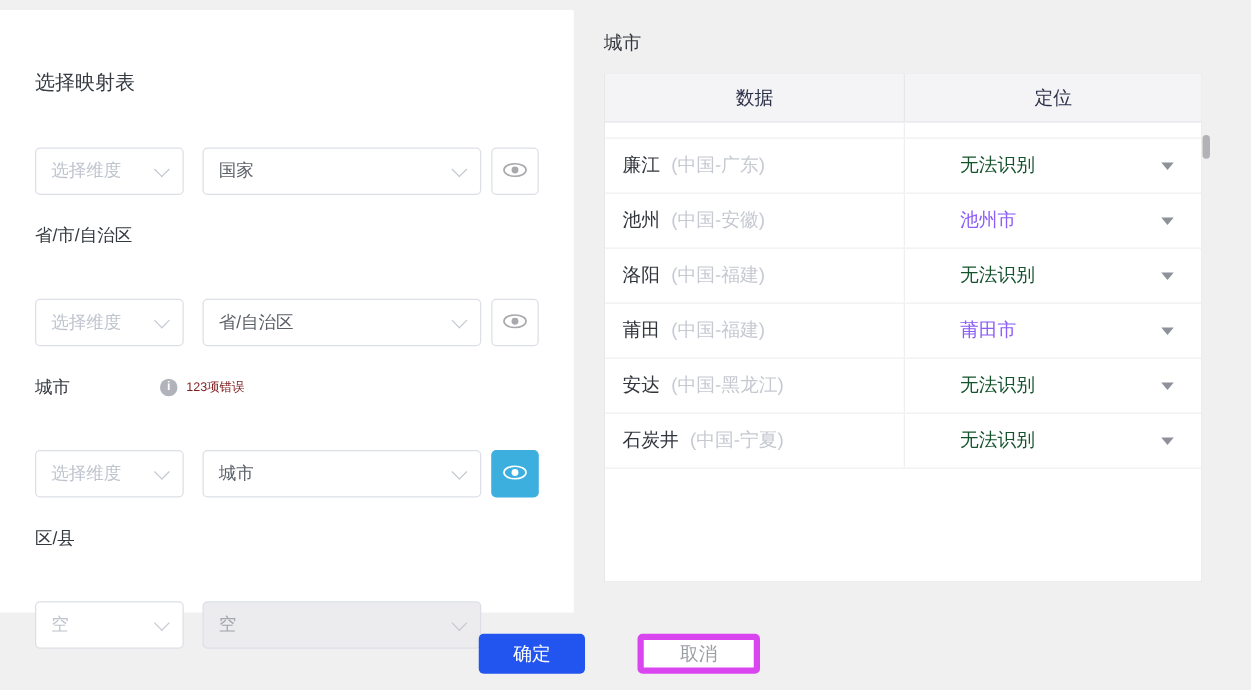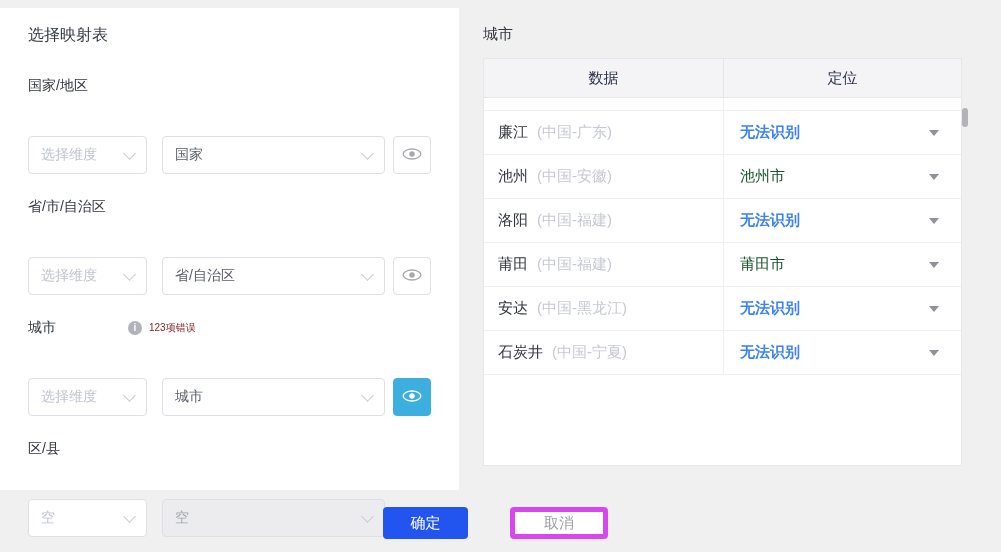--- a/index.html
+++ b/index.html
@@ -1,21 +1,21 @@
 <!DOCTYPE html>
 <html><head>
 <meta charset="utf-8">
 <style>
   html,body{margin:0;padding:0;}
   body{font-family:"Liberation Sans","DejaVu Sans",sans-serif;}
   .screen{position:relative;width:1001px;height:552px;background:#f0f0f1;overflow:hidden;}
 
   
   .left-panel{position:absolute;left:0;top:8px;width:459px;height:482px;background:#ffffff;box-sizing:border-box;padding:16px 0 0 28px;}
-  .panel-title{font-size:16px;color:#363b42;font-weight:500;line-height:22px;margin-bottom:30px;}
+  .panel-title{font-size:16px;color:#363b42;font-weight:500;line-height:22px;margin-bottom:30px;margin-top:32px;}
   .field-group{margin-bottom:23px;}
   .field-label-row{display:flex;align-items:center;height:20px;margin-bottom:11px;}
   .field-label{font-size:14px;color:#33383f;}
   .err-wrap{display:flex;align-items:center;margin-left:72px;}
   .info-icon{width:14px;height:14px;border-radius:50%;background:#b0b3ba;color:#fff;font-size:10px;font-weight:bold;line-height:14px;text-align:center;font-style:normal;}
   .err-text{font-size:10px;color:#7f1d1d;margin-left:7px;}
   .select-row{display:flex;align-items:center;margin-top:40px;}
   .select{height:38px;box-sizing:border-box;border:1px solid #dcdfe6;border-radius:4px;background:#fff;display:flex;align-items:center;justify-content:space-between;padding:0 12px;font-size:14px;}
   .select.small{width:119px;}
   .select.large{width:223px;margin-left:15px;}
@@ -30,47 +30,44 @@
 
   
   .right-title{position:absolute;left:483px;top:25px;font-size:15px;color:#33373d;}
   .map-table{position:absolute;left:483px;top:58px;width:479px;height:408px;background:#fff;border:1px solid #e7e7ea;box-sizing:border-box;overflow:hidden;}
   .thead{display:flex;height:39px;background:#f4f4f6;border-bottom:1px solid #e7e7ea;box-sizing:border-box;}
   .th{display:flex;align-items:center;justify-content:center;font-size:15px;font-weight:normal;color:#2b3048;box-sizing:border-box;}
   .th.c1{width:240px;border-right:1px solid #e7e7ea;}
   .th.c2{flex:1;}
   .partial-row{height:13px;border-bottom:1px solid #efeff1;display:flex;box-sizing:border-box;}
   .partial-row .pc1{width:240px;border-right:1px solid #efeff1;box-sizing:border-box;}
-  .trow{height:44px;display:flex;border-bottom:1px solid #efeff1;box-sizing:border-box;}
+  .trow{height:44px;display:flex;border-bottom:1px solid #efeff1;box-sizing:border-box;gap:28px;}
   .cell-data{width:240px;border-right:1px solid #efeff1;box-sizing:border-box;display:flex;align-items:center;padding-left:14px;}
   .cell-loc{flex:1;display:flex;align-items:center;padding-left:16px;cursor:pointer;}
   .city{font-size:15px;color:#31353c;}
   .region{font-size:15px;color:#c6c9d1;margin-left:9px;}
-  .loc{font-size:15px;color:#14532d;}
-  .loc.err{color:#3b82f6;font-weight:bold;}
+  .loc{font-size:15px;color:#8b5cf6;}
+  .loc.err{color:#14532d;}
   .caret{margin-left:auto;margin-right:22px;width:0;height:0;border-left:5px solid transparent;border-right:5px solid transparent;border-top:6px solid #8d9199;flex:none;}
   .scroll-thumb{position:absolute;left:962px;top:108px;width:6px;height:19px;border-radius:3px;background:#b3b3b7;}
 
   
   .btn{position:absolute;top:507px;height:32px;box-sizing:border-box;border-radius:4px;font-size:15px;display:flex;align-items:center;justify-content:center;cursor:pointer;border:none;}
   .btn-confirm{left:383px;width:85px;background:#2254f0;color:#ffffff;}
   .btn-cancel{left:510px;width:98px;background:#ffffff;border:5px solid #d946ef;color:#9a9da3;}
 </style>
 </head>
 <body>
 
 <div class="screen">
 
   <div class="left-panel">
     <div class="panel-title">选择映射表</div>
 
     <div class="field-group">
-      <div class="field-label-row">
-        <span class="field-label">国家/地区</span>
-      </div>
       <div class="select-row">
         <div class="select small">
           <span class="placeholder">选择维度</span>
           <span class="chev"></span>
         </div>
         <div class="select large">
           <span class="val">国家</span>
           <span class="chev"></span>
         </div>
         <button class="eye-btn">

